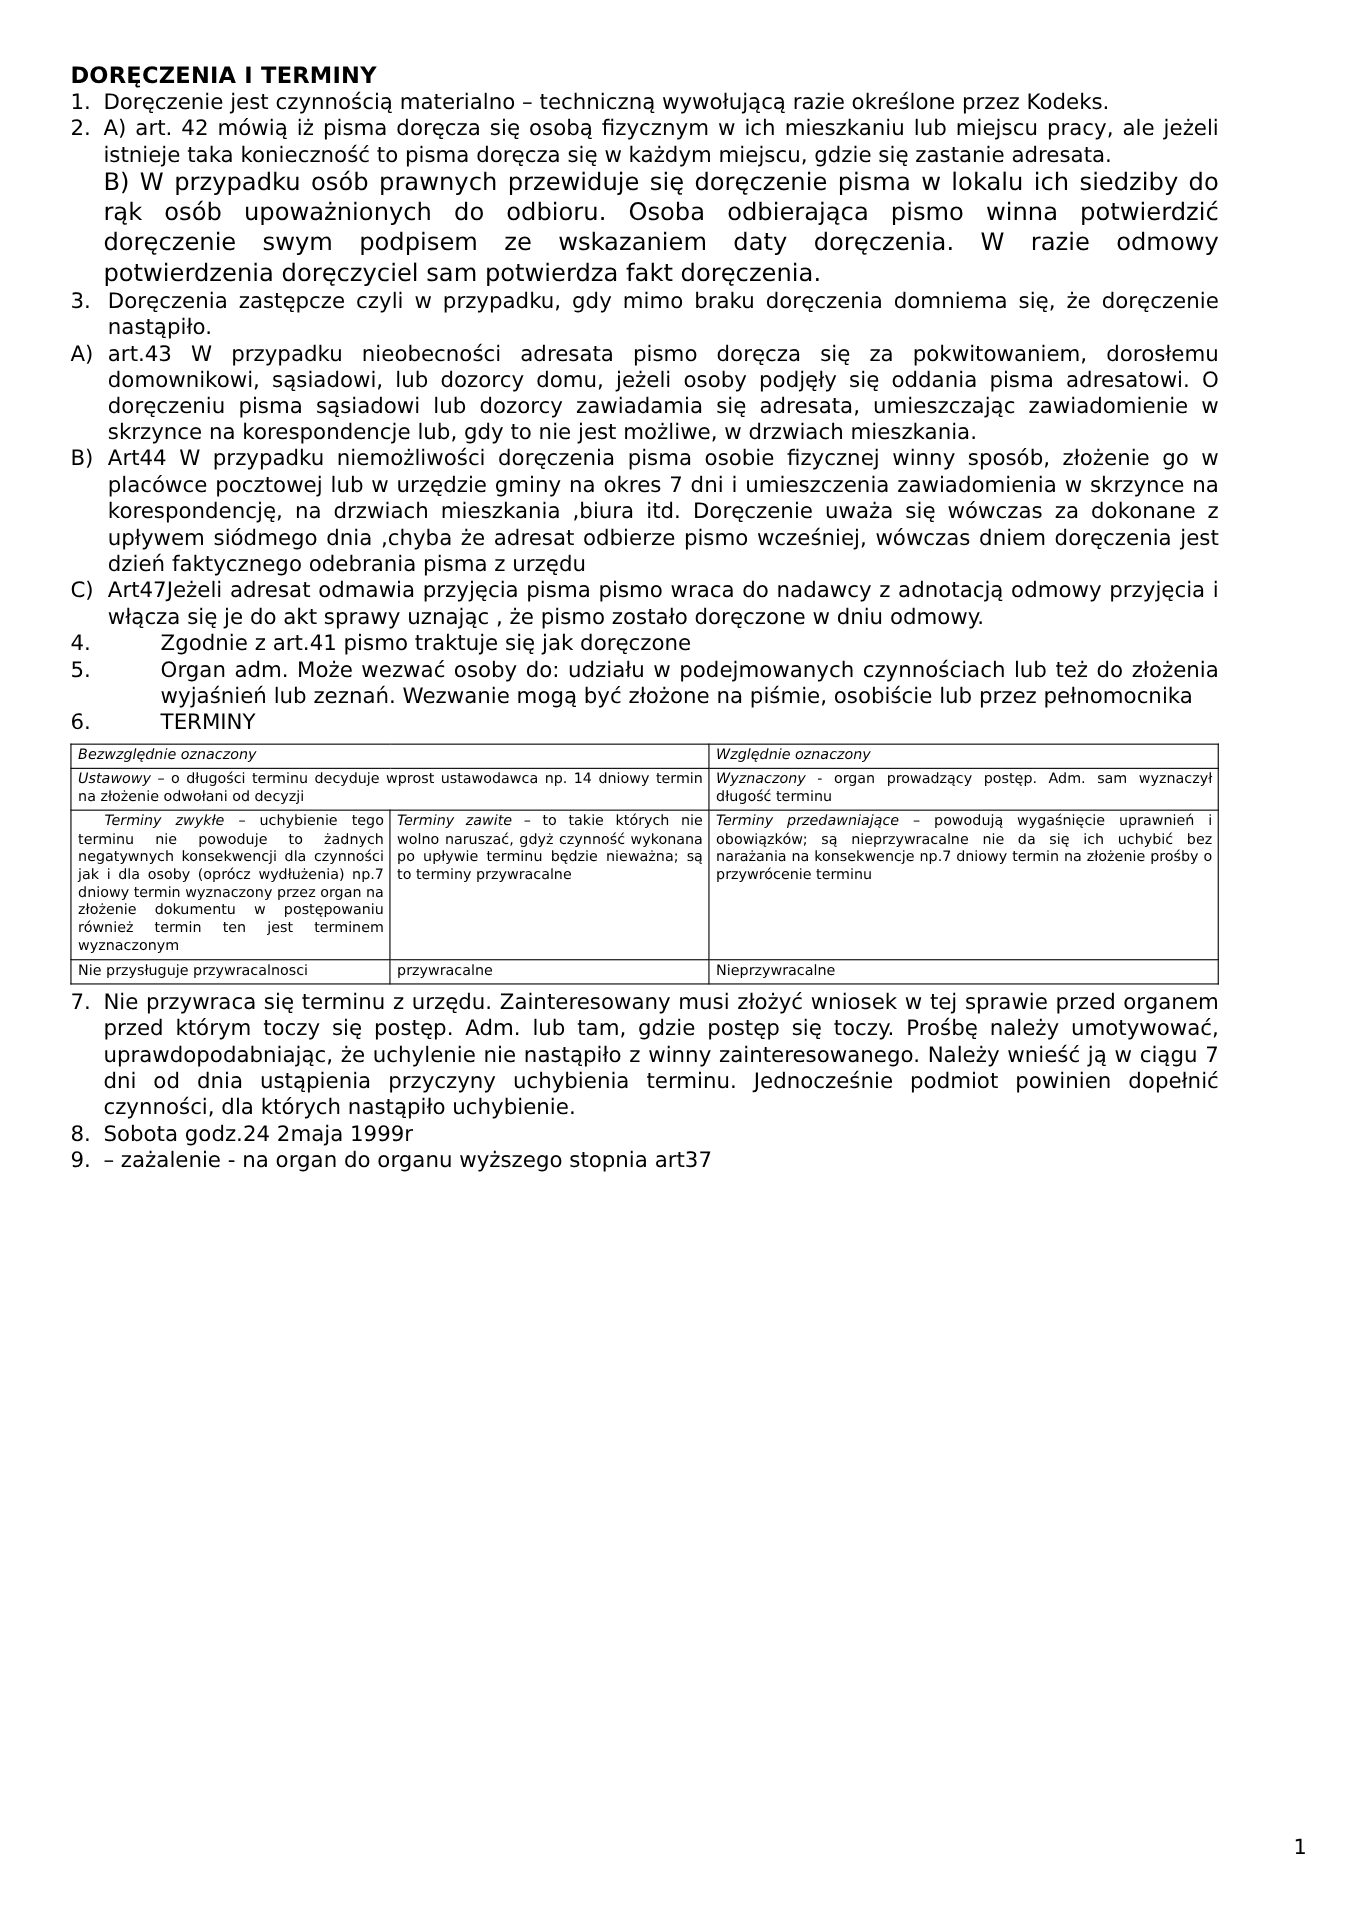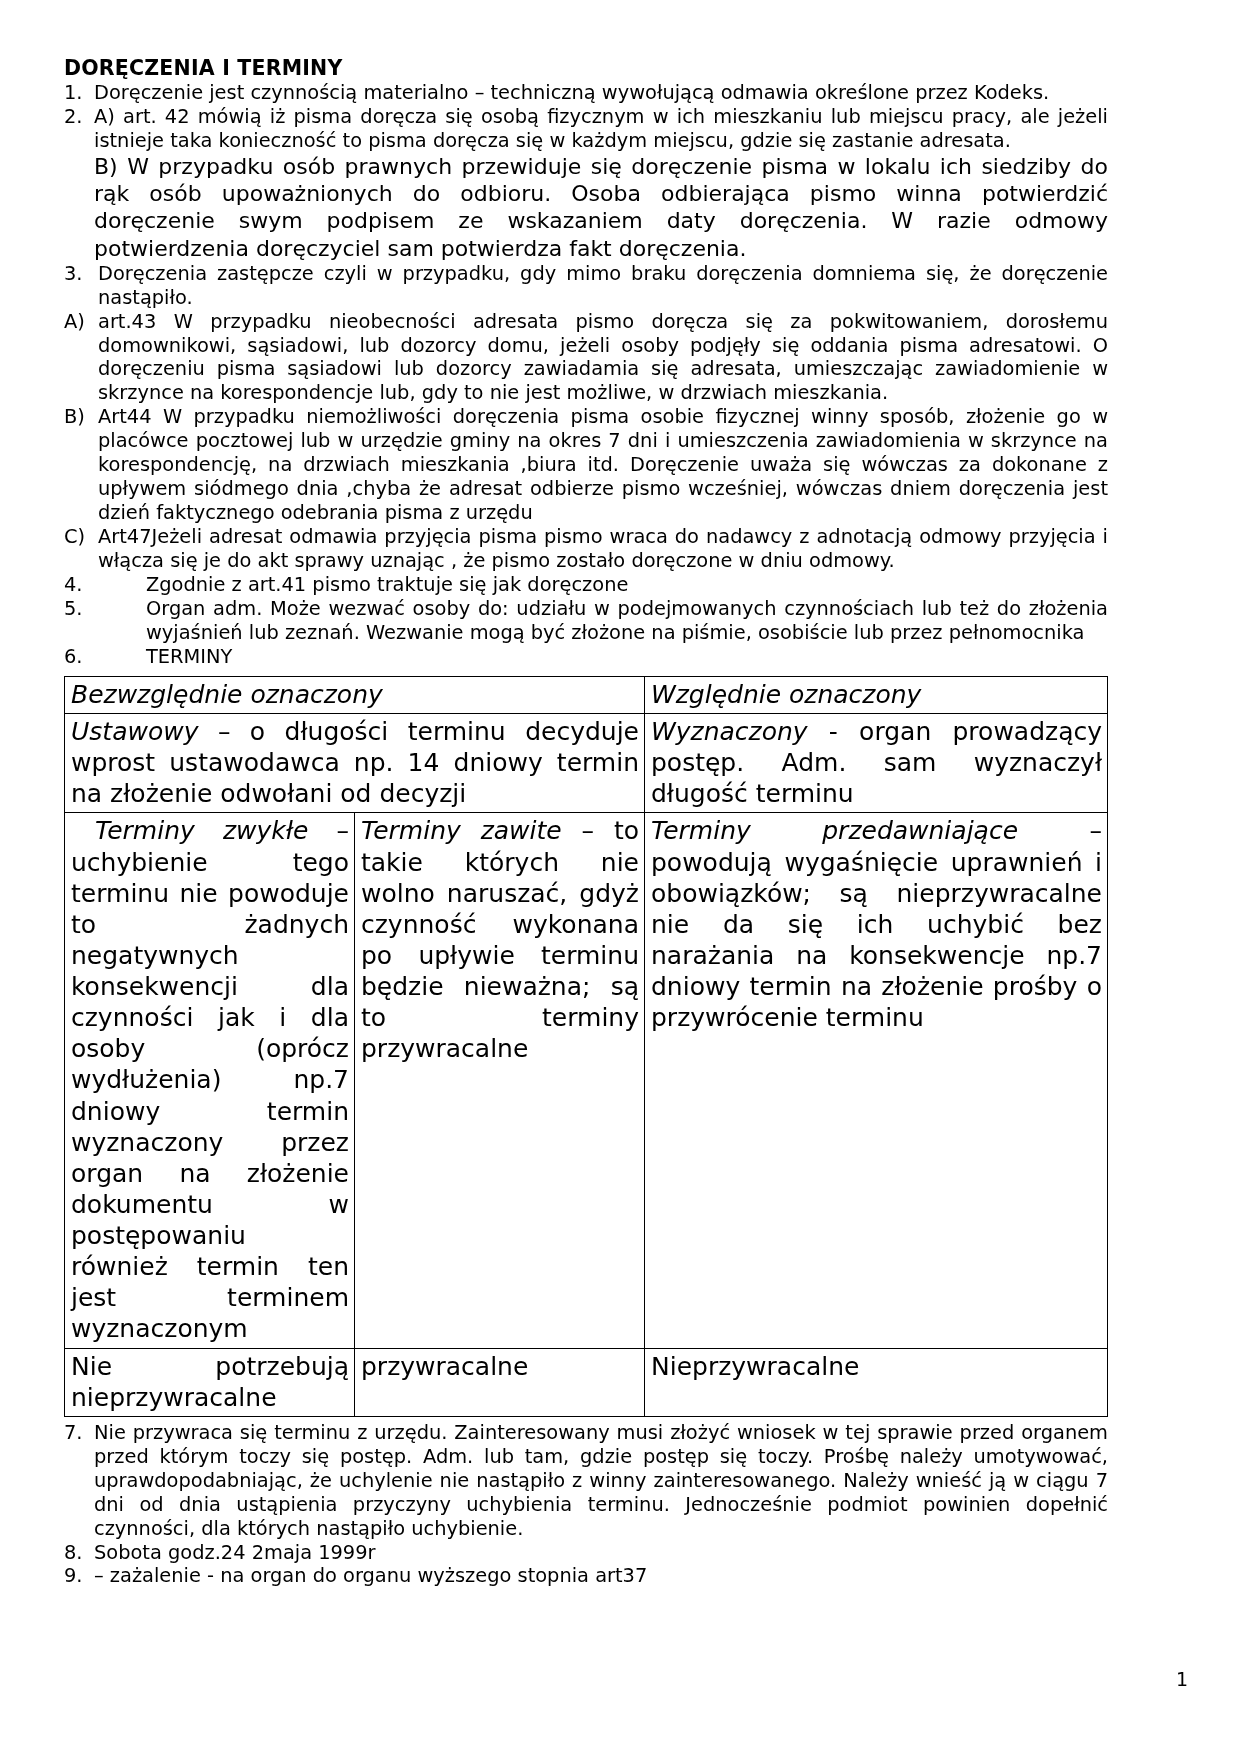--- a/index.html
+++ b/index.html
@@ -68,21 +68,21 @@
   table.terminy {
     border-collapse: collapse;
     width: 1044px;
     margin: 7px 0 2px 0;
     table-layout: fixed;
   }
   table.terminy td {
     border: 1.6px solid #000000;
     vertical-align: top;
     padding: 2px 5px 3px 6px;
-    font-size: 25px;
+    font-size: 13px;
     line-height: 1.245;
     text-align: justify;
     text-justify: inter-word;
   }
   td.hdr { font-style: italic; }
   td .lead-i { font-style: italic; }
   td.nojust { text-align: left; }
   .col-a { width: 307px; }
   .col-b { width: 286px; margin-top: 17px; }
   .col-c { width: 451px; }
@@ -106,21 +106,21 @@
 </style>
 </head>
 <body>
 
 <div class="page">
 
   <h1 class="doc-title">DORĘCZENIA I TERMINY</h1>
 
   <div class="line">
     <span class="marker m-num">1.</span>
-    <span class="body-text">Doręczenie jest czynnością materialno – techniczną wywołującą odmawia określone przez Kodeks.</span>
+    <span class="body-text">Doręczenie jest czynnością materialno – techniczną wywołującą razie określone przez Kodeks.</span>
   </div>
 
   <div class="line">
     <span class="marker m-num">2.</span>
     <span class="body-text">A) art. 42 mówią iż pisma doręcza się osobą fizycznym w ich mieszkaniu lub miejscu pracy, ale jeżeli istnieje taka konieczność to pisma doręcza się w każdym miejscu, gdzie się zastanie adresata.</span>
   </div>
 
   <div class="blk-indent-num">
     <p class="para">B) W przypadku osób prawnych przewiduje się doręczenie pisma w lokalu ich siedziby do rąk osób upoważnionych do odbioru. Osoba odbierająca pismo winna potwierdzić doręczenie swym podpisem ze wskazaniem daty doręczenia. W razie odmowy potwierdzenia doręczyciel sam potwierdza fakt doręczenia.</p>
   </div>
@@ -172,21 +172,21 @@
         <td class="nojust col-c"><span class="lead-i">Wyznaczony</span><span> - organ prowadzący postęp. Adm. sam wyznaczył długość terminu</span></td>
       </tr>
 
       <tr>
         <td class="col-a indent-first"><span class="lead-i">Terminy  zwykłe</span><span> – uchybienie tego terminu nie powoduje to żadnych negatywnych konsekwencji dla czynności jak i dla osoby (oprócz wydłużenia) np.7 dniowy termin wyznaczony przez organ na złożenie dokumentu w postępowaniu również termin ten jest terminem wyznaczonym</span></td>
         <td class="col-b"><span class="lead-i">Terminy zawite</span><span> – to takie których nie wolno naruszać, gdyż czynność wykonana po upływie terminu będzie nieważna; są to terminy przywracalne</span></td>
         <td class="col-c"><span class="lead-i">Terminy przedawniające</span><span> – powodują wygaśnięcie uprawnień i obowiązków; są nieprzywracalne nie da się ich uchybić bez narażania na konsekwencje np.7 dniowy termin na złożenie prośby o przywrócenie terminu</span></td>
       </tr>
 
       <tr>
-        <td class="col-a">Nie                   potrzebują nieprzywracalne</td>
+        <td class="col-a">Nie                   przysługuje przywracalnosci</td>
         <td class="col-b nojust">przywracalne</td>
         <td class="col-c nojust">Nieprzywracalne</td>
       </tr>
     </tbody>
   </table>
 
   <div class="line after-table">
     <span class="marker m-num">7.</span>
     <span class="body-text">Nie przywraca się terminu z urzędu. Zainteresowany musi złożyć wniosek w tej sprawie przed organem przed którym toczy się postęp. Adm. lub tam, gdzie postęp się toczy. Prośbę należy umotywować, uprawdopodabniając, że uchylenie nie nastąpiło z winny zainteresowanego. Należy wnieść ją w ciągu 7 dni od dnia ustąpienia przyczyny uchybienia terminu. Jednocześnie podmiot powinien dopełnić czynności, dla których nastąpiło uchybienie.</span>
   </div>

